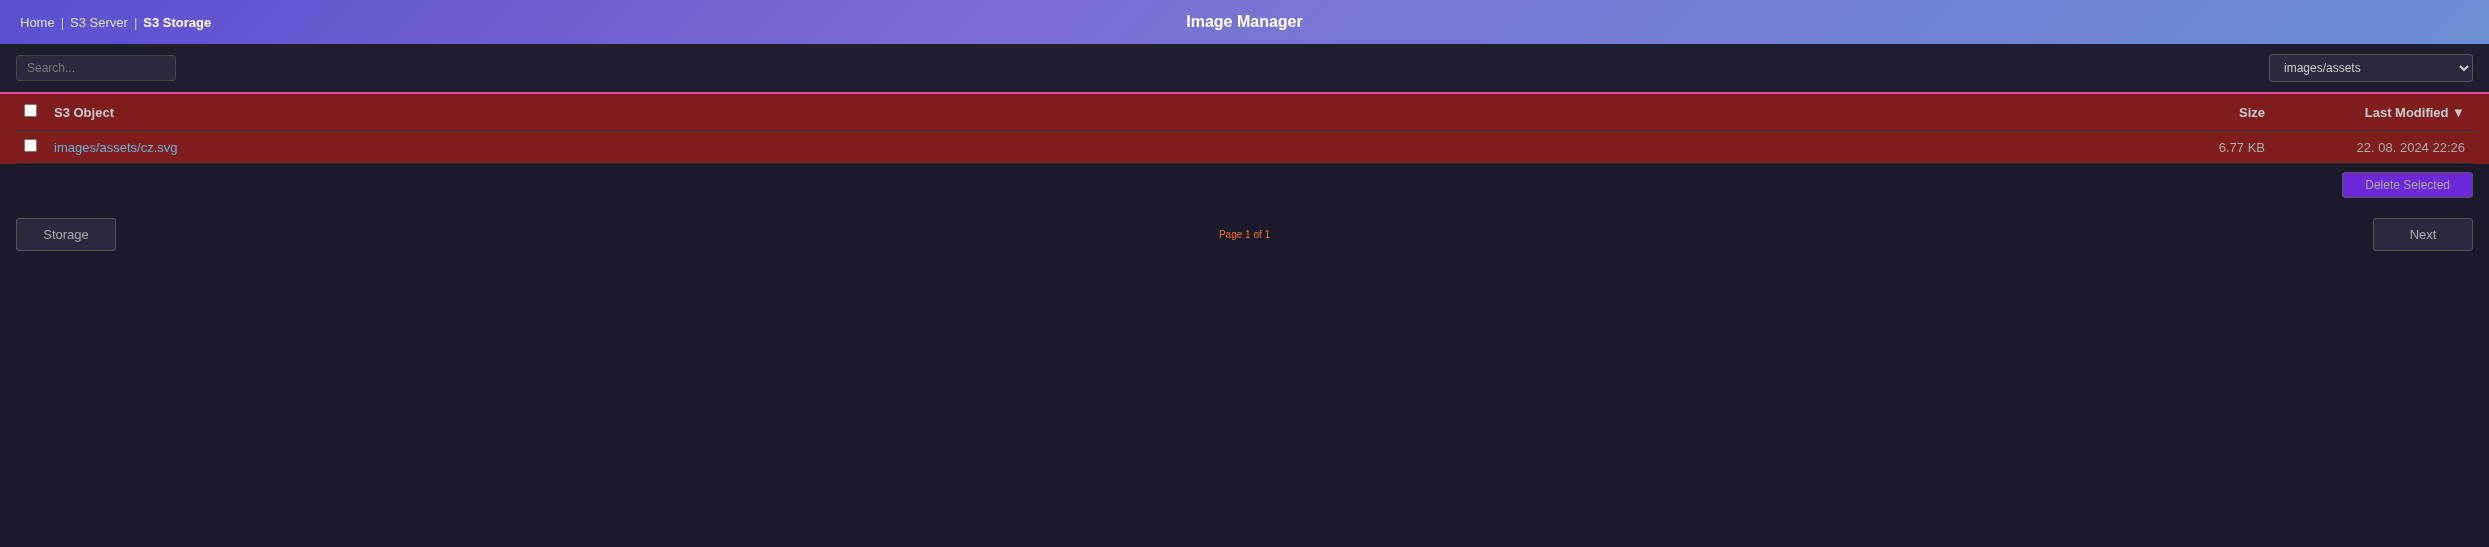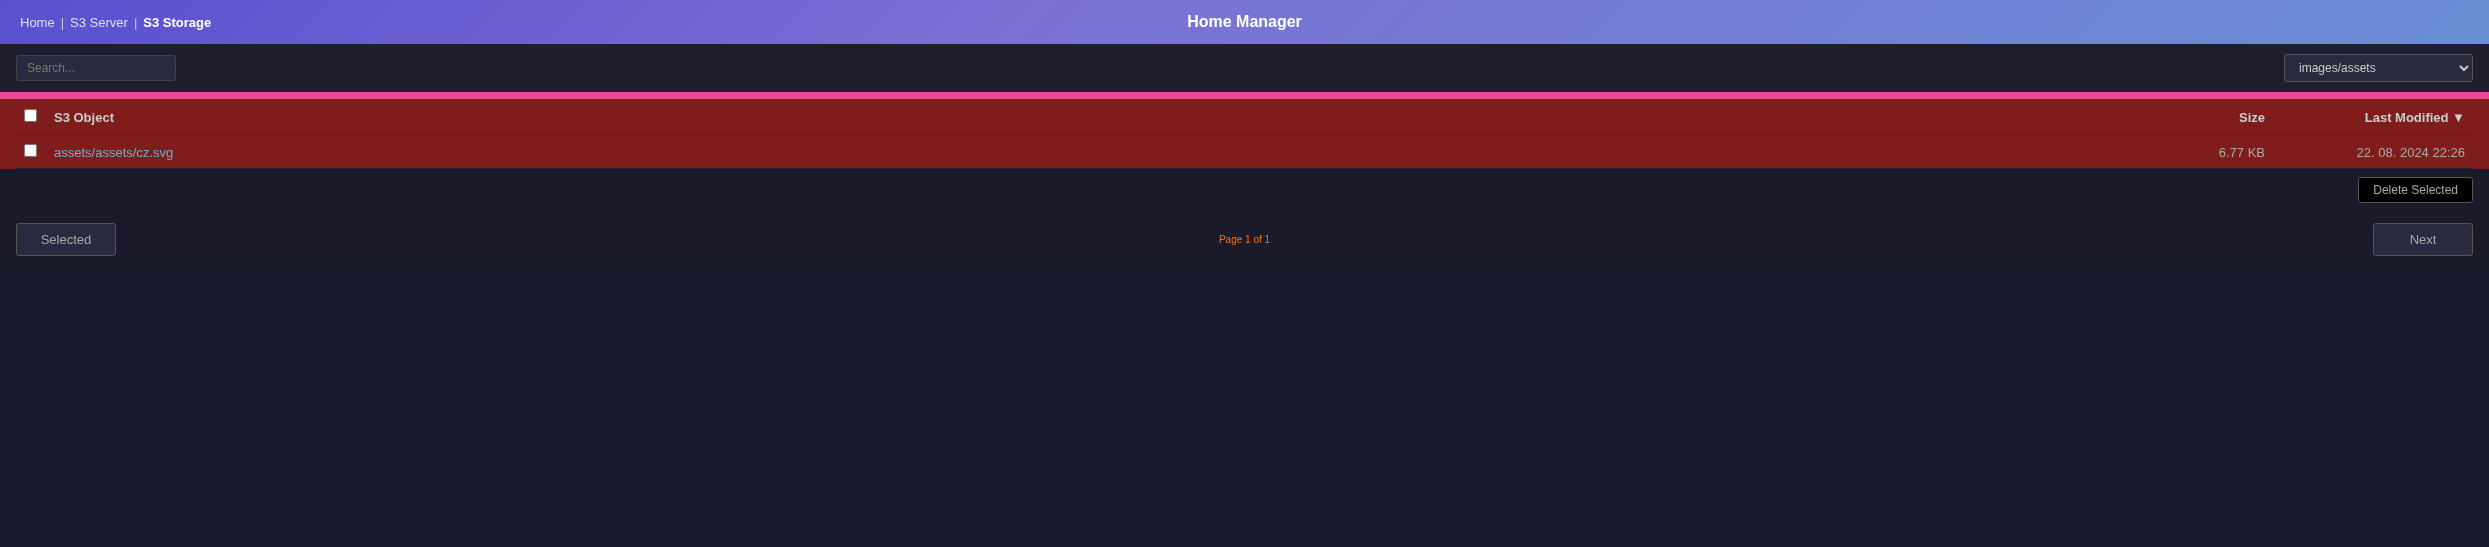--- a/index.html
+++ b/index.html
@@ -58,21 +58,21 @@
       color: #fff;
     }
 
     
     .toolbar {
       background-color: #1e1e2e;
       padding: 10px 16px;
       display: flex;
       align-items: center;
       justify-content: space-between;
-      border-bottom: 7px solid #ec4899;
+      border-bottom: 2px solid #ec4899;
     }
 
     .search-input {
       background-color: #2a2a3e;
       border: 1px solid #444;
       color: #ccc;
       padding: 5px 10px;
       border-radius: 3px;
       font-size: 12px;
       width: 160px;
@@ -83,21 +83,21 @@
       color: #777;
     }
 
     .folder-select {
       background-color: #2a2a3e;
       border: 1px solid #555;
       color: #ccc;
       padding: 5px 10px;
       border-radius: 3px;
       font-size: 12px;
-      width: 189px;
+      width: 204px;
       outline: none;
       cursor: pointer;
       appearance: auto;
     }
 
     
     .table-container {
       background-color: #7f1d1d;
       padding: 0 16px;
     }
@@ -161,24 +161,24 @@
 
     
     .footer-actions {
       background-color: #1a1a2a;
       padding: 8px 16px;
       display: flex;
       justify-content: flex-end;
     }
 
     .delete-btn {
-      background-color: #000000;
+      background-color: #6d28d9;
       border: 1px solid #555;
       color: #aaa;
-      padding: 5px 14px;
+      padding: 5px 22px;
       border-radius: 3px;
       font-size: 12px;
       cursor: pointer;
     }
 
     
     .pagination {
       background-color: #1a1a2a;
       padding: 12px 16px;
       display: flex;
@@ -217,21 +217,21 @@
 <body>
 
 <div class="header">
   <div class="breadcrumb">
     <span class="breadcrumb-item">Home</span>
     <span class="breadcrumb-sep">|</span>
     <span class="breadcrumb-item">S3 Server</span>
     <span class="breadcrumb-sep">|</span>
     <span class="breadcrumb-item active">S3 Storage</span>
   </div>
-  <div class="header-title">Home Manager</div>
+  <div class="header-title">Image Manager</div>
 </div>
 
 <div class="toolbar">
   <input type="text" class="search-input" placeholder="Search..." style="">
   <select class="folder-select"><option value="images/assets">images/assets</option></select>
 </div>
 
 <div class="table-container">
   <table class="file-table">
     <thead>
@@ -243,32 +243,32 @@
         <th class="col-size">Size</th>
         <th class="col-modified">Last Modified ▼</th>
       </tr>
     </thead>
     <tbody>
       <tr class="table-row">
         <td class="checkbox-cell">
           <input type="checkbox" style="">
         </td>
         <td class="col-name">
-          <a href="#">assets/assets/cz.svg</a>
+          <a href="#">images/assets/cz.svg</a>
         </td>
         <td class="col-size">6.77 KB</td>
         <td class="col-modified">22. 08. 2024 22:26</td>
       </tr>
     </tbody>
   </table>
 </div>
 
 <div class="footer-actions">
   <button class="delete-btn">Delete Selected</button>
 </div>
 
 <div class="pagination">
   <div class="pagination-wrapper">
-    <button class="nav-btn">Selected</button>
+    <button class="nav-btn">Storage</button>
     <span class="page-info">Page 1 of 1</span>
     <button class="nav-btn">Next</button>
   </div>
 </div>
 
 </body></html>

